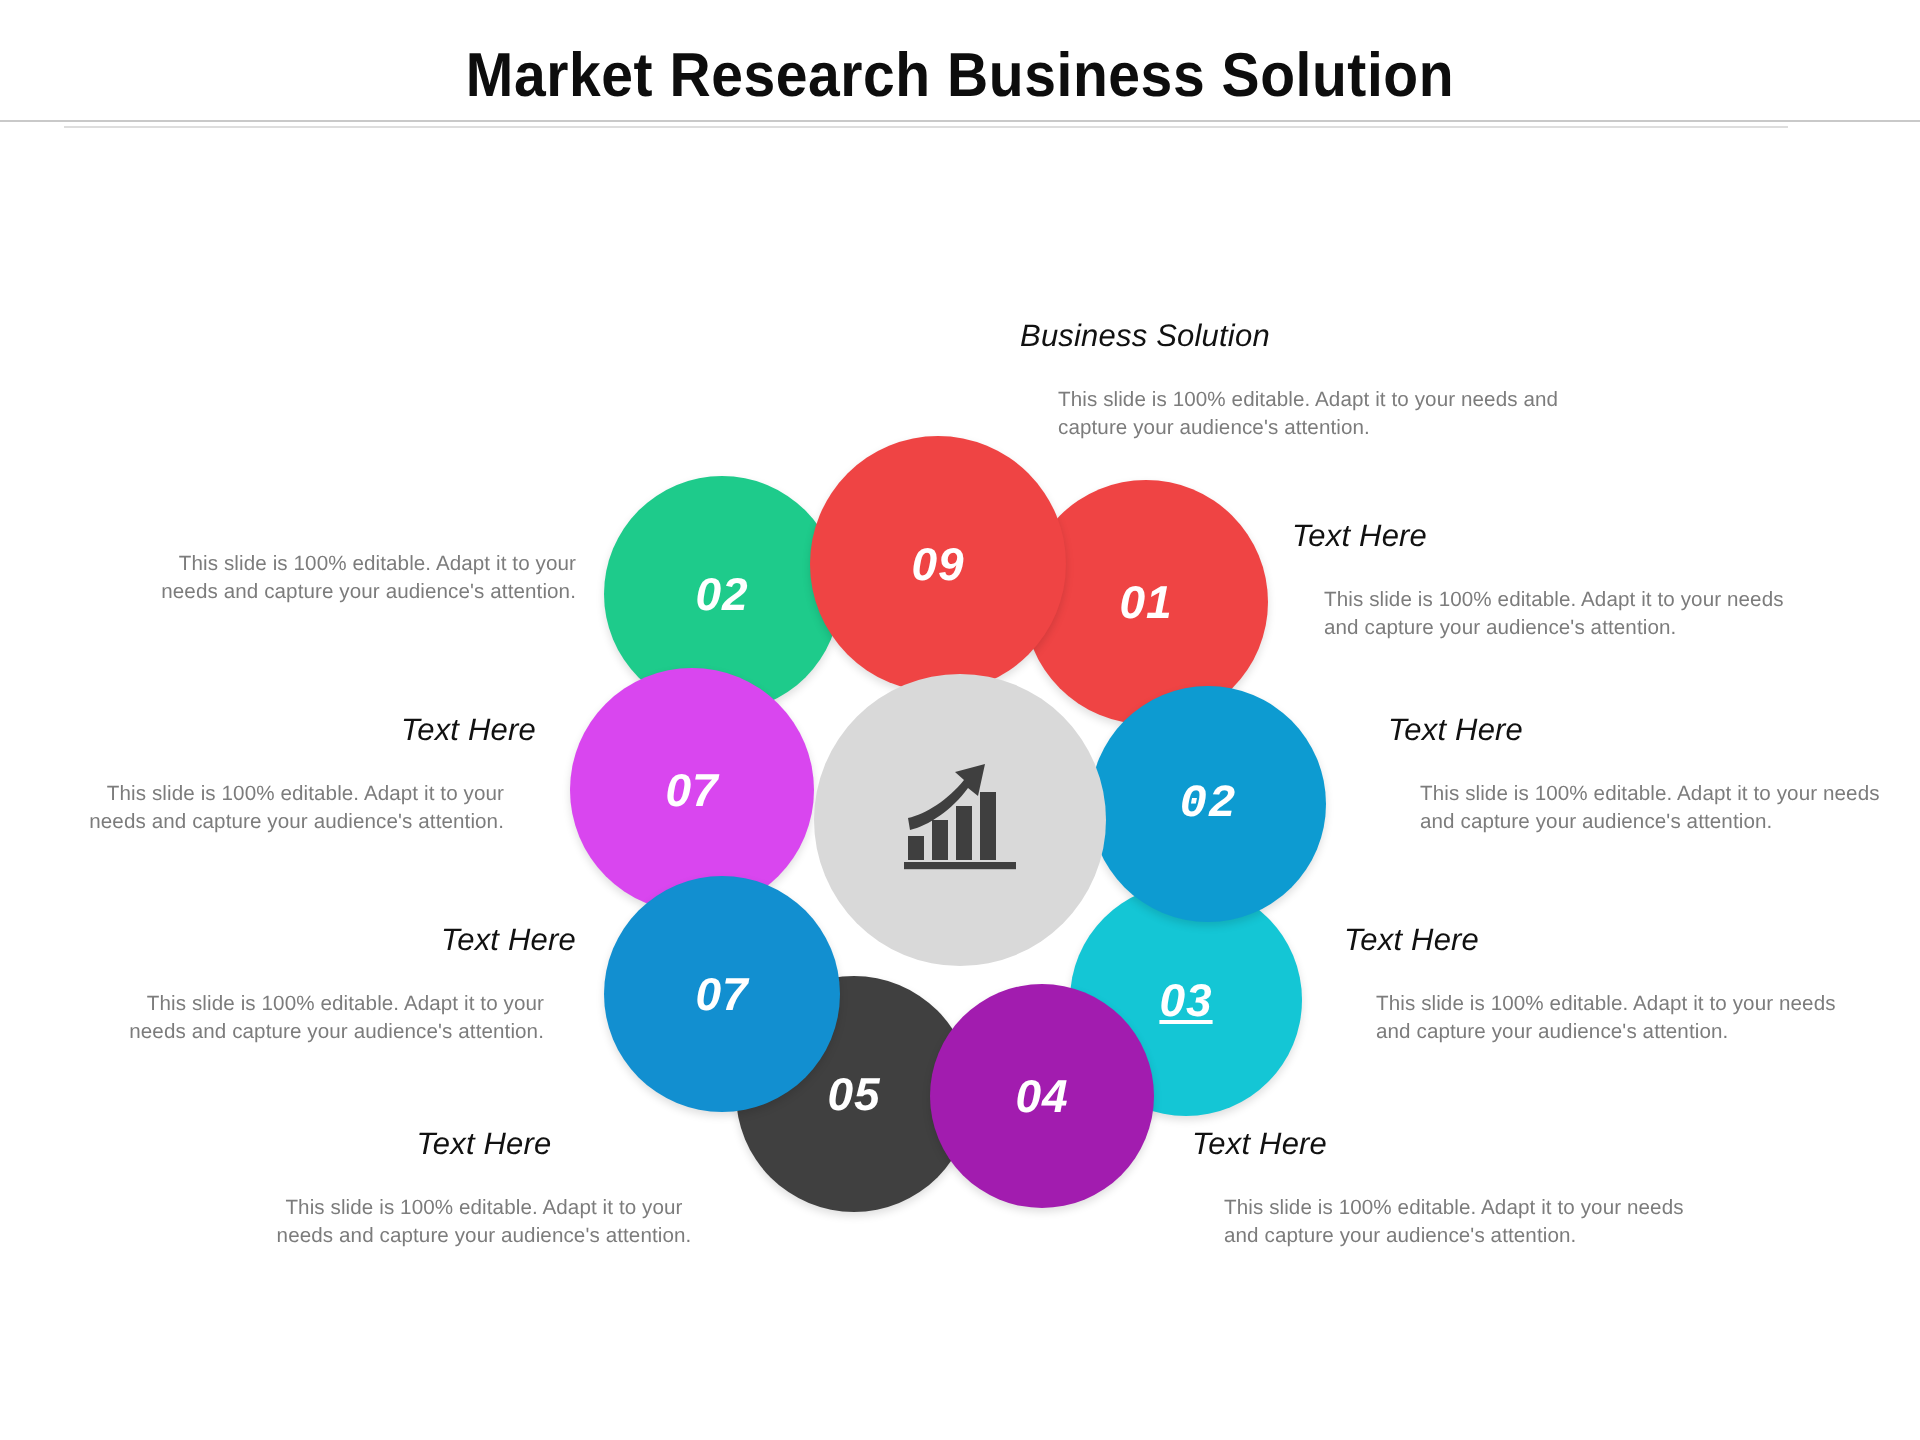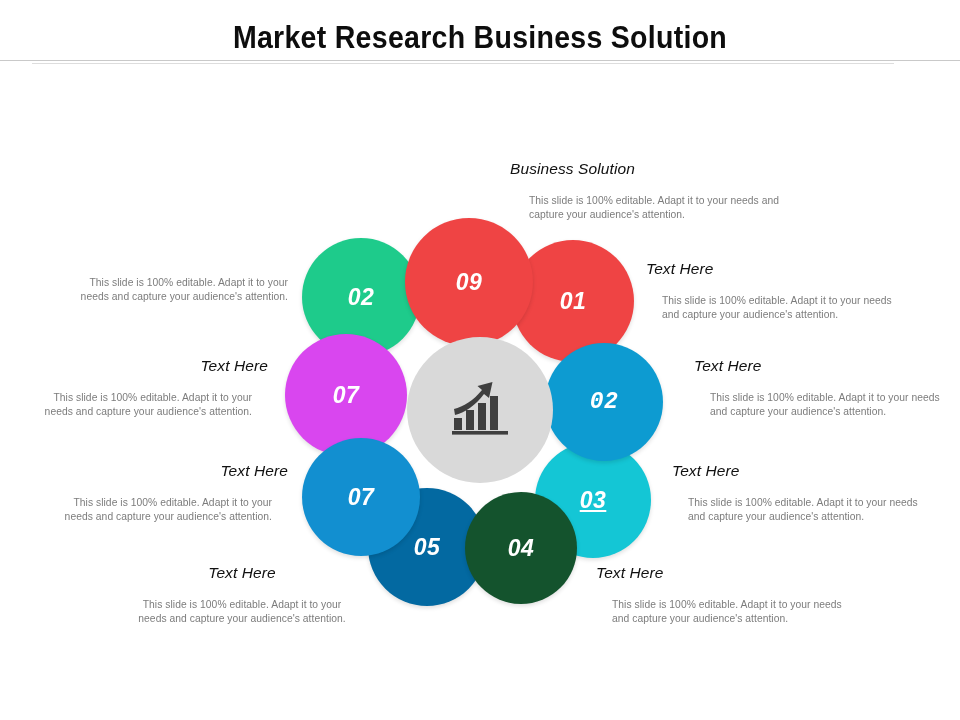--- a/index.html
+++ b/index.html
@@ -137,25 +137,25 @@
     </div>
 
     <div class="node" style="left:265px; top:133px; width:118px; height:118px; background:#0D9BD1; z-index:3;font-family:Liberation Mono, monospace;">
       <span>02</span>
     </div>
 
     <div class="node" style="left:255px; top:232px; width:116px; height:116px; background:#14C6D5; z-index:2;text-decoration:underline;">
       <span>03</span>
     </div>
 
-    <div class="node" style="left:185px; top:282px; width:112px; height:112px; background:#14532d; z-index:3;">
+    <div class="node" style="left:185px; top:282px; width:112px; height:112px; background:#a21caf; z-index:3;">
       <span>04</span>
     </div>
 
-    <div class="node" style="left:88px; top:278px; width:118px; height:118px; background:#0369a1; z-index:2;">
+    <div class="node" style="left:88px; top:278px; width:118px; height:118px; background:#404040; z-index:2;">
       <span>05</span>
     </div>
 
     <div class="node" style="left:22px; top:228px; width:118px; height:118px; background:#128FD0; z-index:3;">
       <span>07</span>
     </div>
 
     <div class="node" style="left:5px; top:124px; width:122px; height:122px; background:#d946ef; z-index:2;">
       <span>07</span>
     </div>

